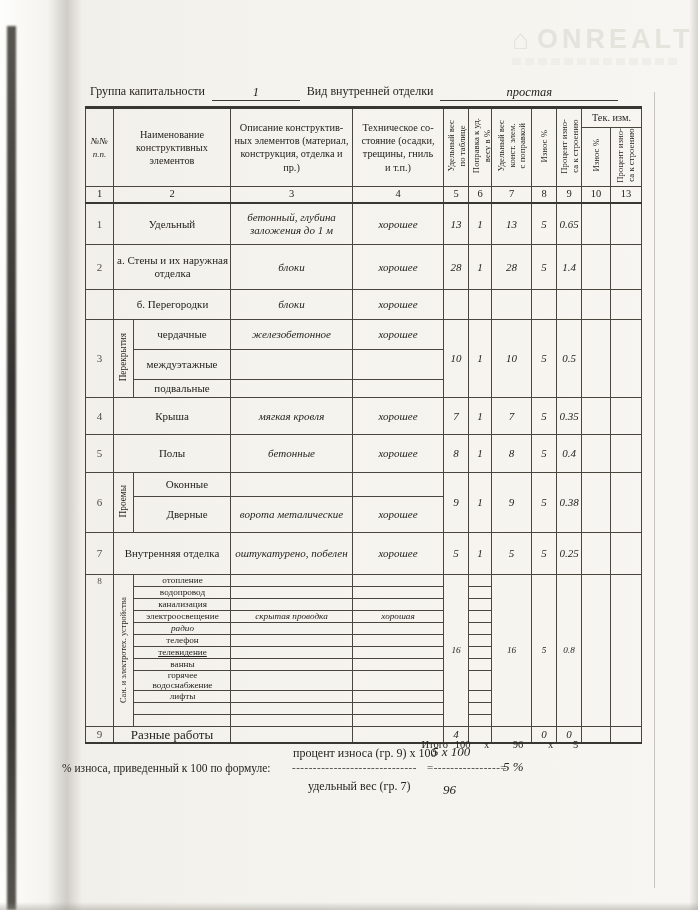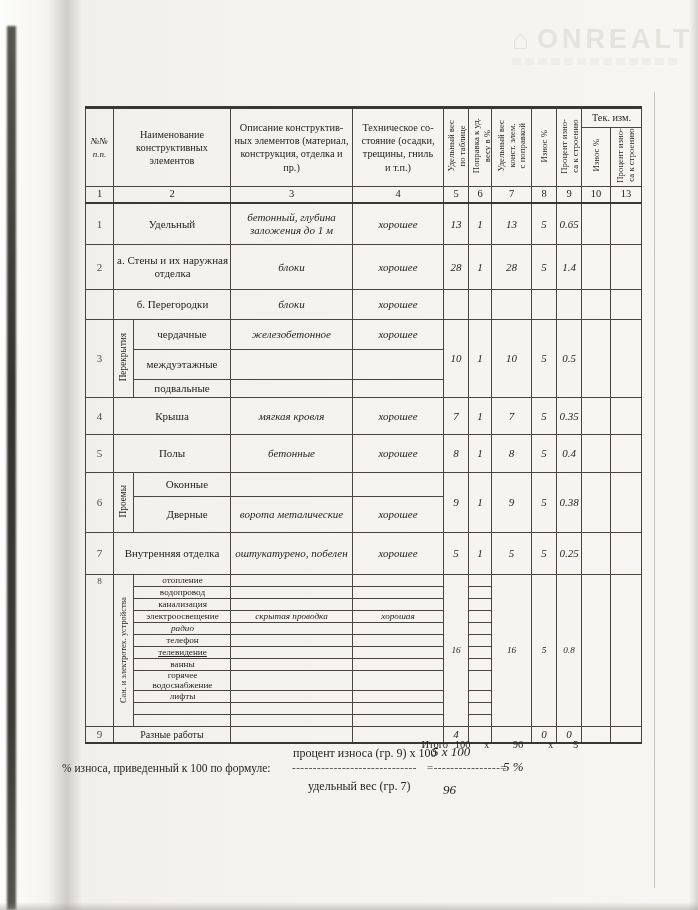--- a/index.html
+++ b/index.html
@@ -76,20 +76,26 @@
 
   <div class="watermark">
     <div class="brand">
       <span class="house">⌂</span>
       <span>ONREALT</span>
     </div>
     <div class="subbar"></div>
   </div>
 
 
+  <div class="fline" style="left:90px; top:84px;">
+    <span>Группа капитальности</span>
+    <span class="ul" style="width:88px; margin:0 4px;">1</span>
+    <span>Вид внутренней отделки</span>
+    <span class="ul" style="width:178px; margin:0 4px;">простая</span>
+  </div>
 
   <table class="tbl">
     <colgroup>
       <col style="width:28px">
         <col style="width:20px">
         <col style="width:97px">
       <col style="width:122px">
         <col style="width:91px">
         <col style="width:25px">
       <col style="width:23px">
@@ -353,21 +359,21 @@
     </tr>
     <tr class="s8" style="height:12px;">
       <td class="sn"></td>
           <td></td>
           <td></td>
           <td></td>
     </tr>
 
     <tr style="height:17px;">
       <td class="num">9</td>
-      <td class="nm" colspan="2" style="font-size:10px;">Разные работы</td>
+      <td class="nm" colspan="2" style="font-size:13px;">Разные работы</td>
       <td></td>
           <td></td>
       <td class="val">4</td>
       <td></td>
           <td></td>
       <td class="val">0</td>
       <td class="val">0</td>
       <td></td>
           <td></td>
     </tr>

